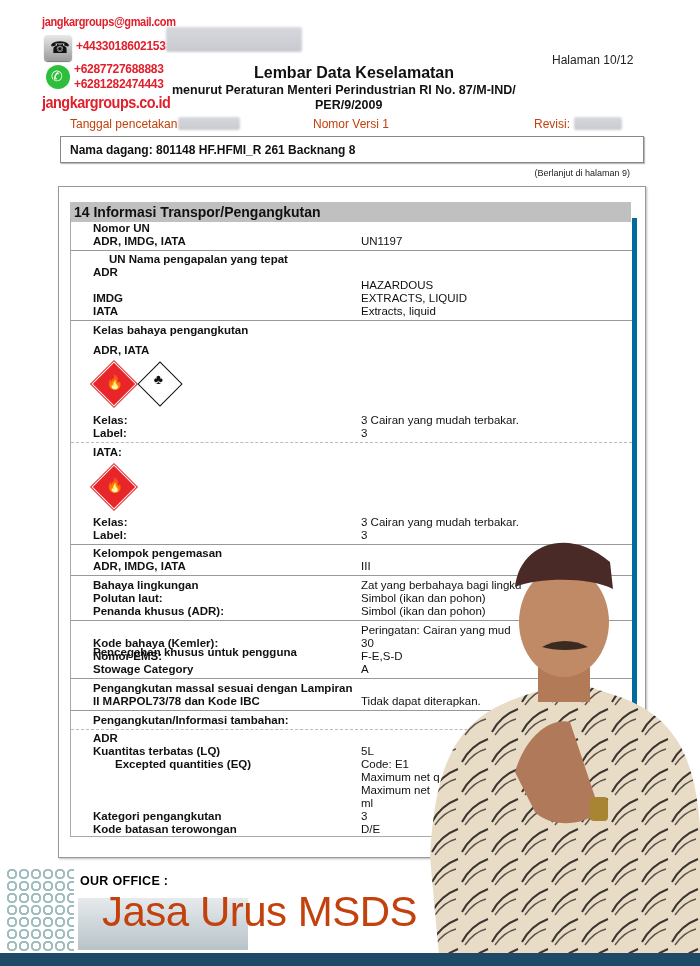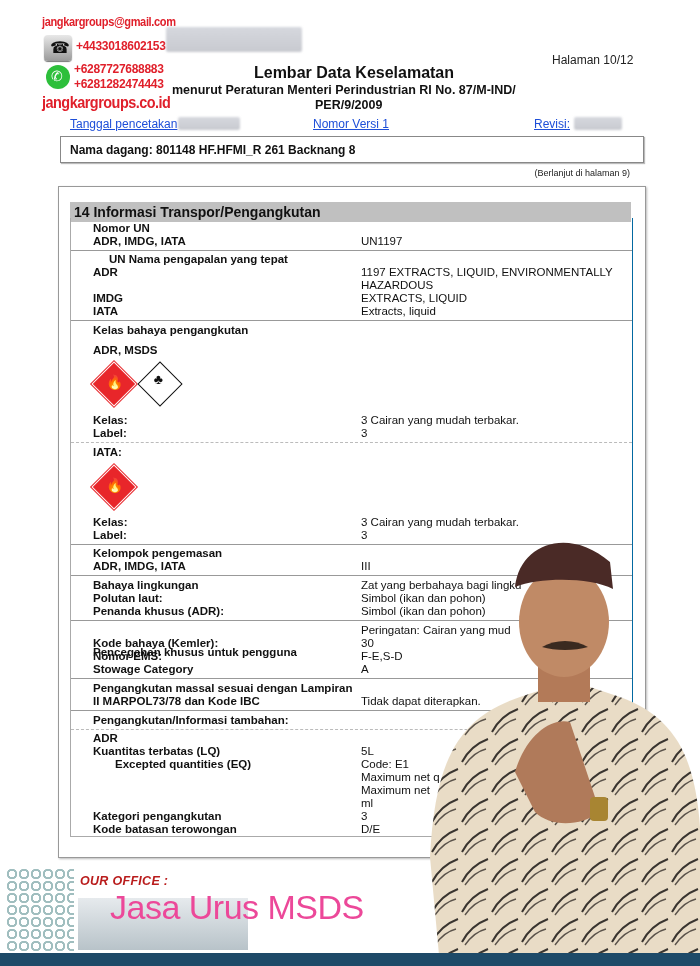--- a/index.html
+++ b/index.html
@@ -19,48 +19,48 @@
   .c-wa1 { position:absolute; left:32px; top:47px; font-size:12px; font-weight:bold; color:#e0202b; white-space:nowrap; letter-spacing:-0.3px; }
   .c-wa2 { position:absolute; left:32px; top:62px; font-size:12px; font-weight:bold; color:#e0202b; white-space:nowrap; letter-spacing:-0.3px; }
   .c-web { position:absolute; left:0; top:78px; font-size:17px; font-weight:bold; color:#e0202b; white-space:nowrap; letter-spacing:-0.6px; transform:scaleX(0.85); transform-origin:left; }
   .blur-box { background:linear-gradient(#d6d8de,#c8cad0); border-radius:2px; filter:blur(1px); }
 
   
   .page-num { left:552px; top:53px; font-size:12px; color:#222; }
   .doc-title { left:0; width:700px; top:64px; text-align:center; font-size:16px; font-weight:bold; padding-left:8px; box-sizing:border-box; }
   .doc-sub1 { left:172px; top:83px; font-size:12.5px; font-weight:bold; white-space:nowrap; }
   .doc-sub2 { left:315px; top:98px; font-size:12.5px; font-weight:bold; }
-  .meta-row { top:117px; font-size:12px; color:#1d4ed8;text-decoration:underline; }
+  .meta-row { top:117px; font-size:12px; color:#c2410c; }
 
   .trade-box { left:60px; top:136px; width:582px; height:25px; border:1px solid #888; box-shadow:1px 1px 1px #bbb; }
   .trade-box span { position:absolute; left:9px; top:6px; font-size:12px; font-weight:bold; }
   .continued { right:70px; top:168px; font-size:9px; color:#222; }
 
   
   .section { left:58px; top:186px; width:586px; height:670px; border:1px solid #999; box-shadow:1px 1px 2px #bbb; }
   .sec-head { position:absolute; left:11px; top:15px; width:561px; height:20px; background:#c0c0c0; }
   .sec-head span { position:absolute; left:4px; top:2px; font-size:14px; font-weight:bold; }
-  .inner { position:absolute; left:11px; top:31px; width:561px; height:618px; border-left:1px solid #aaa; border-right:1px solid #0369a1; border-bottom:1px solid #aaa; }
+  .inner { position:absolute; left:11px; top:31px; width:561px; height:618px; border-left:1px solid #aaa; border-right:5px solid #0369a1; border-bottom:1px solid #aaa; }
   .row-line { position:absolute; left:0; width:561px; height:0; border-top:1px solid #999; }
   .row-line.dash { border-top:1px dashed #bbb; }
   .lbl { position:absolute; left:22px; font-size:11.5px; font-weight:bold; white-space:nowrap; }
   .val { position:absolute; left:290px; font-size:11.5px; white-space:nowrap; }
 
   .diamond { position:absolute; width:30px; height:30px; transform:rotate(45deg); }
   .d-red { background:#e8262a; border:1px solid #fff; outline:1px solid #e8262a; }
   .d-white { background:#fff; border:1px solid #111; }
   .d-glyph { position:absolute; transform:rotate(-45deg); left:6px; top:5px; font-size:14px; }
 
   
   .pattern { left:6px; top:868px; width:68px; height:84px;
     background-image:radial-gradient(circle, transparent 3px, #8fb3b4 3.5px, #8fb3b4 5px, transparent 5.5px);
     background-size:12px 12px; opacity:0.85; }
-  .office { left:80px; top:874px; font-size:12.5px; font-weight:900; color:#b91c1c; letter-spacing:0.3px;font-style:italic; }
+  .office { left:80px; top:874px; font-size:12.5px; font-weight:900; color:#000000; letter-spacing:0.3px; }
   .grey-bar { left:78px; top:898px; width:170px; height:52px; background:linear-gradient(#e6eaed,#b8c3c9); }
-  .brand { left:102px; top:888px; font-size:34px; color:#ec4899; white-space:nowrap; letter-spacing:-0.5px;margin-left:8px; }
+  .brand { left:102px; top:888px; font-size:42px; color:#c2410c; white-space:nowrap; letter-spacing:-0.5px; }
   .bottom-strip { left:0; top:953px; width:700px; height:13px; background:#1e4a68; }
 
   
   .person { left:430px; top:527px; width:270px; height:439px; }
 </style>
 </head>
 <body>
 
 <div class="abs contact">
   <div class="c-email">jangkargroups@gmail.com</div>
@@ -101,30 +101,29 @@
   </div>
   <div class="inner">
 
     <div class="lbl" style="top:4px;">Nomor UN</div>
     <div class="lbl" style="top:17px;">ADR, IMDG, IATA</div>
     <div class="val" style="top:17px;">UN1197</div>
     <div class="row-line" style="top:32px;"></div>
 
     <div class="lbl" style="top:35px;padding-left:16px;">UN Nama pengapalan yang tepat</div>
     <div class="lbl" style="top:48px;">ADR</div>
-    <div class="val" style="top:48px;">1197 EXTRACTS, LIQUID, ENVIRONMENTALLY</div>
     <div class="val" style="top:61px;">HAZARDOUS</div>
     <div class="lbl" style="top:74px;">IMDG</div>
     <div class="val" style="top:74px;">EXTRACTS, LIQUID</div>
     <div class="lbl" style="top:87px;">IATA</div>
     <div class="val" style="top:87px;">Extracts, liquid</div>
     <div class="row-line" style="top:102px;"></div>
 
     <div class="lbl" style="top:106px;">Kelas bahaya pengangkutan</div>
-    <div class="lbl" style="top:126px;">ADR, MSDS</div>
+    <div class="lbl" style="top:126px;">ADR, IATA</div>
     <div class="diamond d-red" style="left:27px;top:150px;">
         <span class="d-glyph" style="color:#fff;">🔥</span>
       </div>
     <div class="diamond d-white" style="left:73px;top:150px;">
         <span class="d-glyph" style="color:#111;">♣</span>
       </div>
     <div class="lbl" style="top:196px;">Kelas:</div>
     <div class="val" style="top:196px;">3 Cairan yang mudah terbakar.</div>
     <div class="lbl" style="top:209px;">Label:</div>
     <div class="val" style="top:209px;">3</div>

